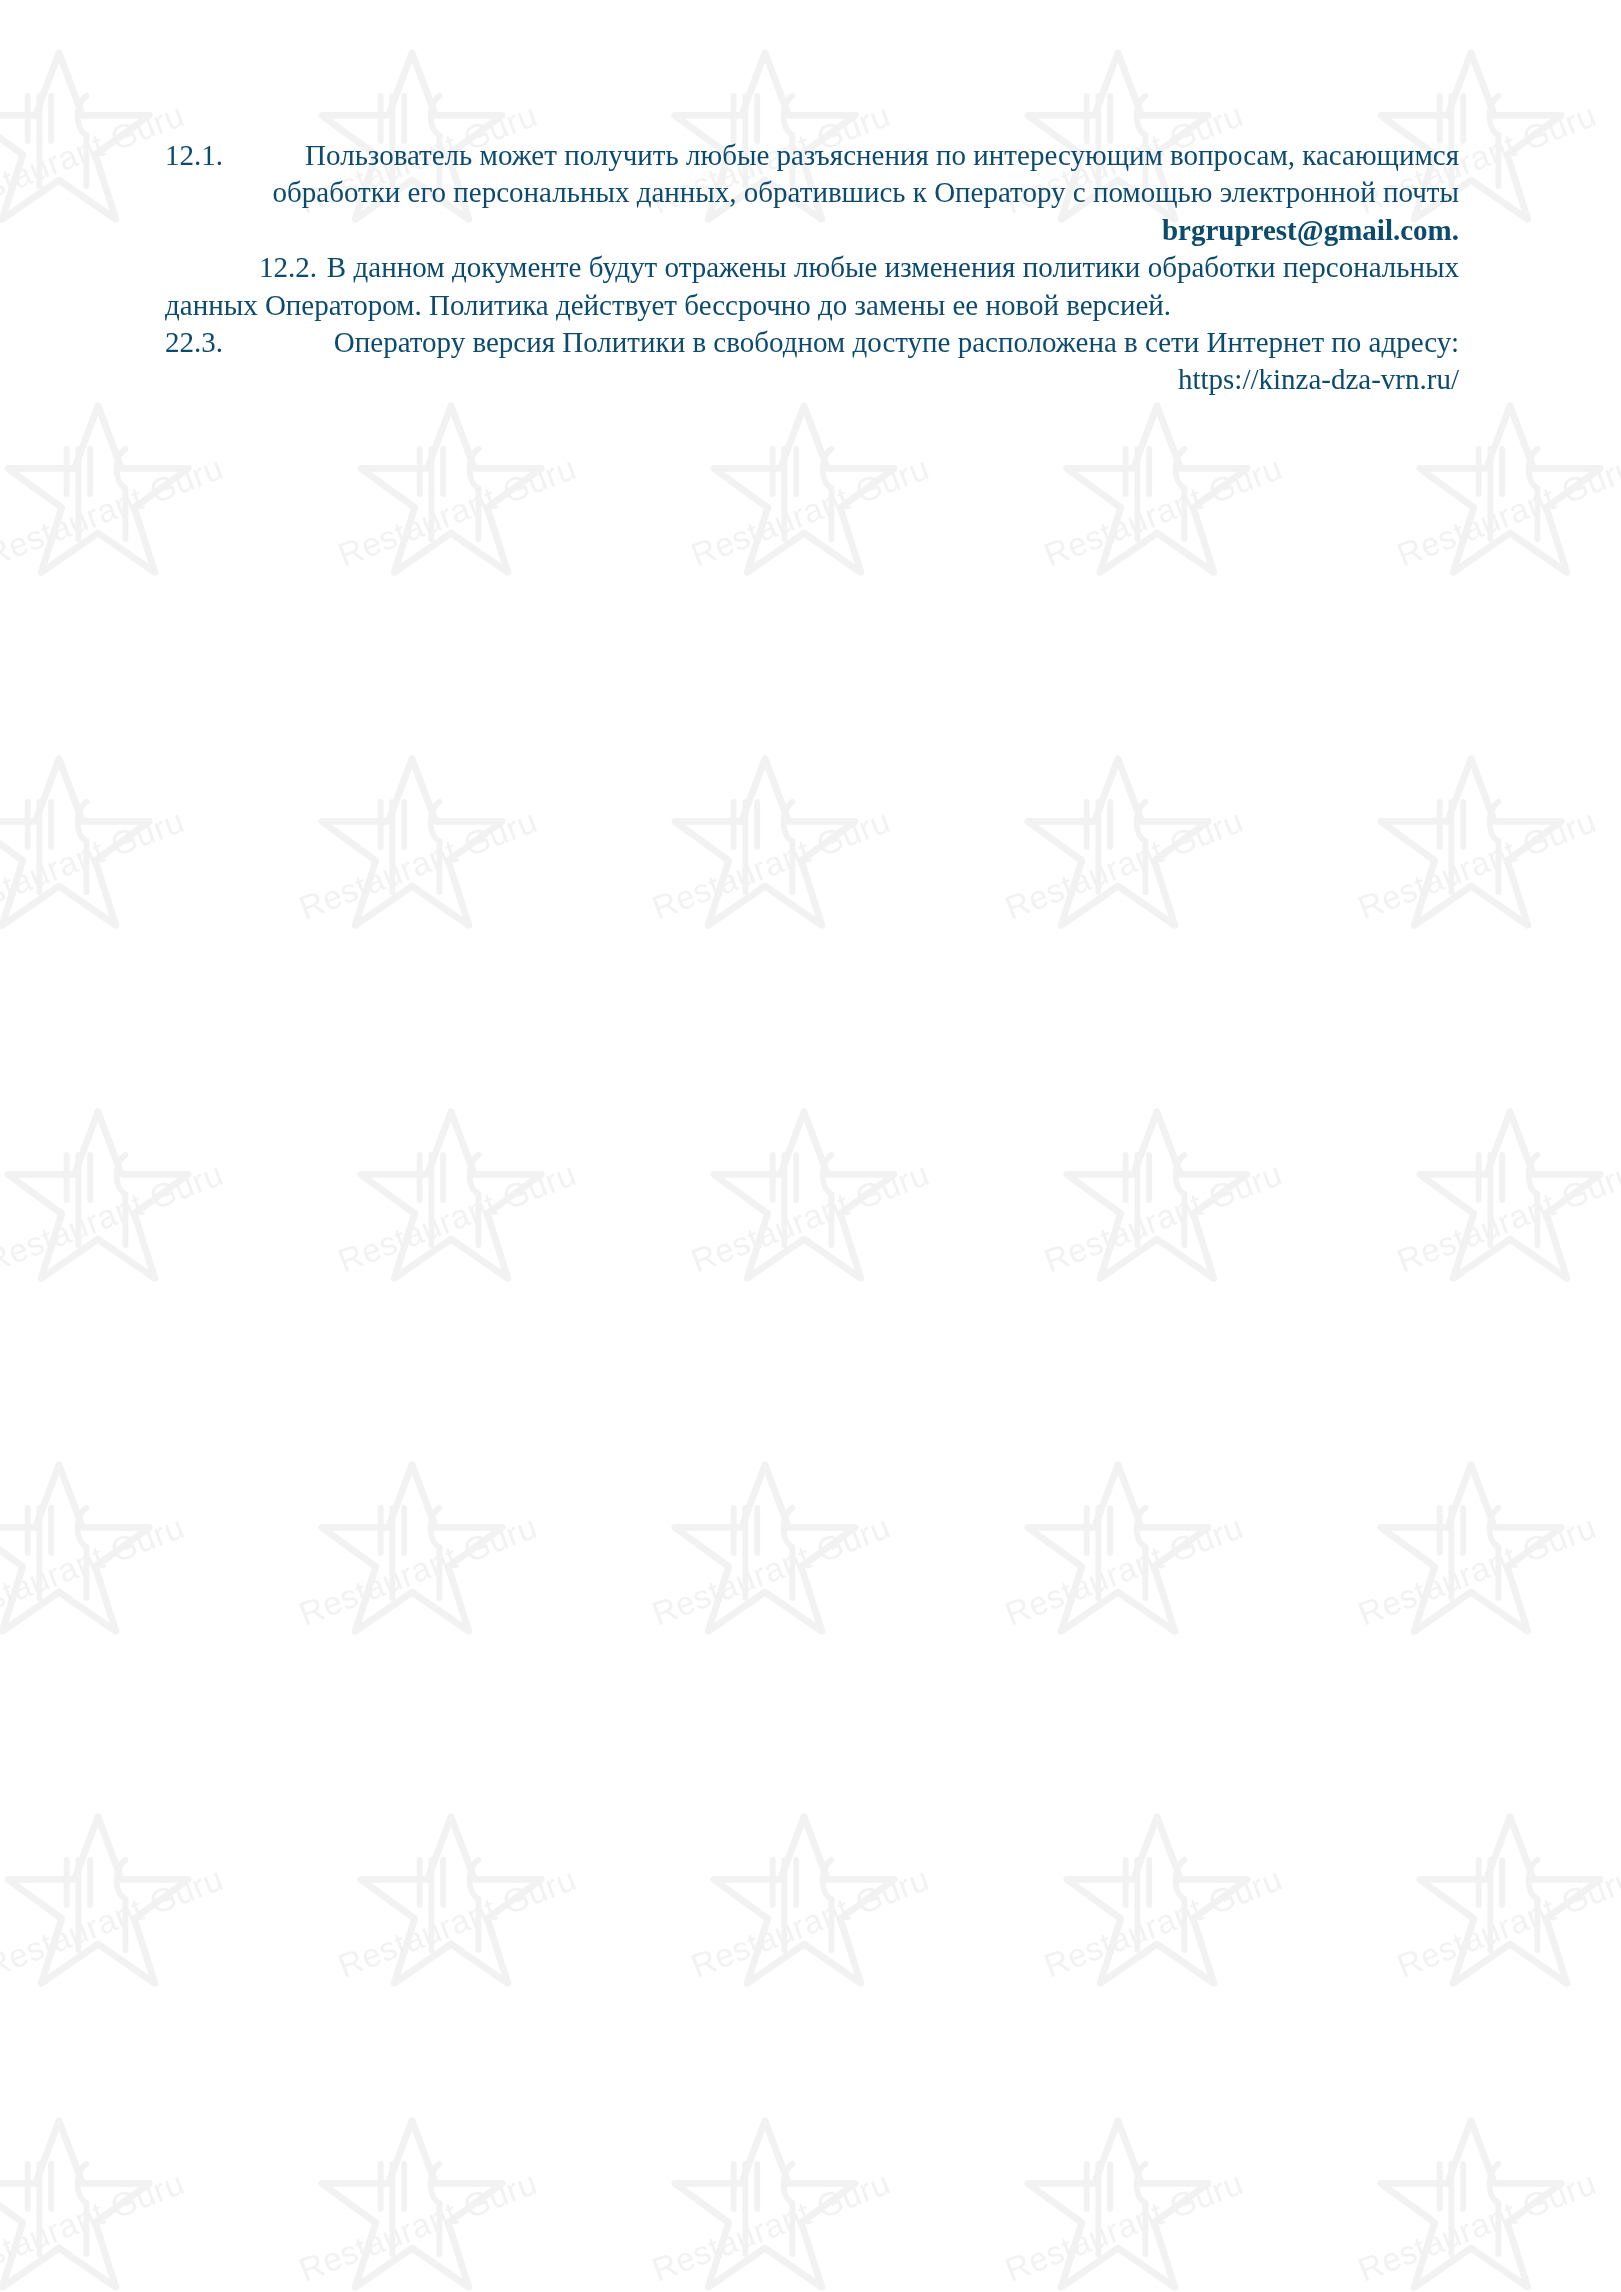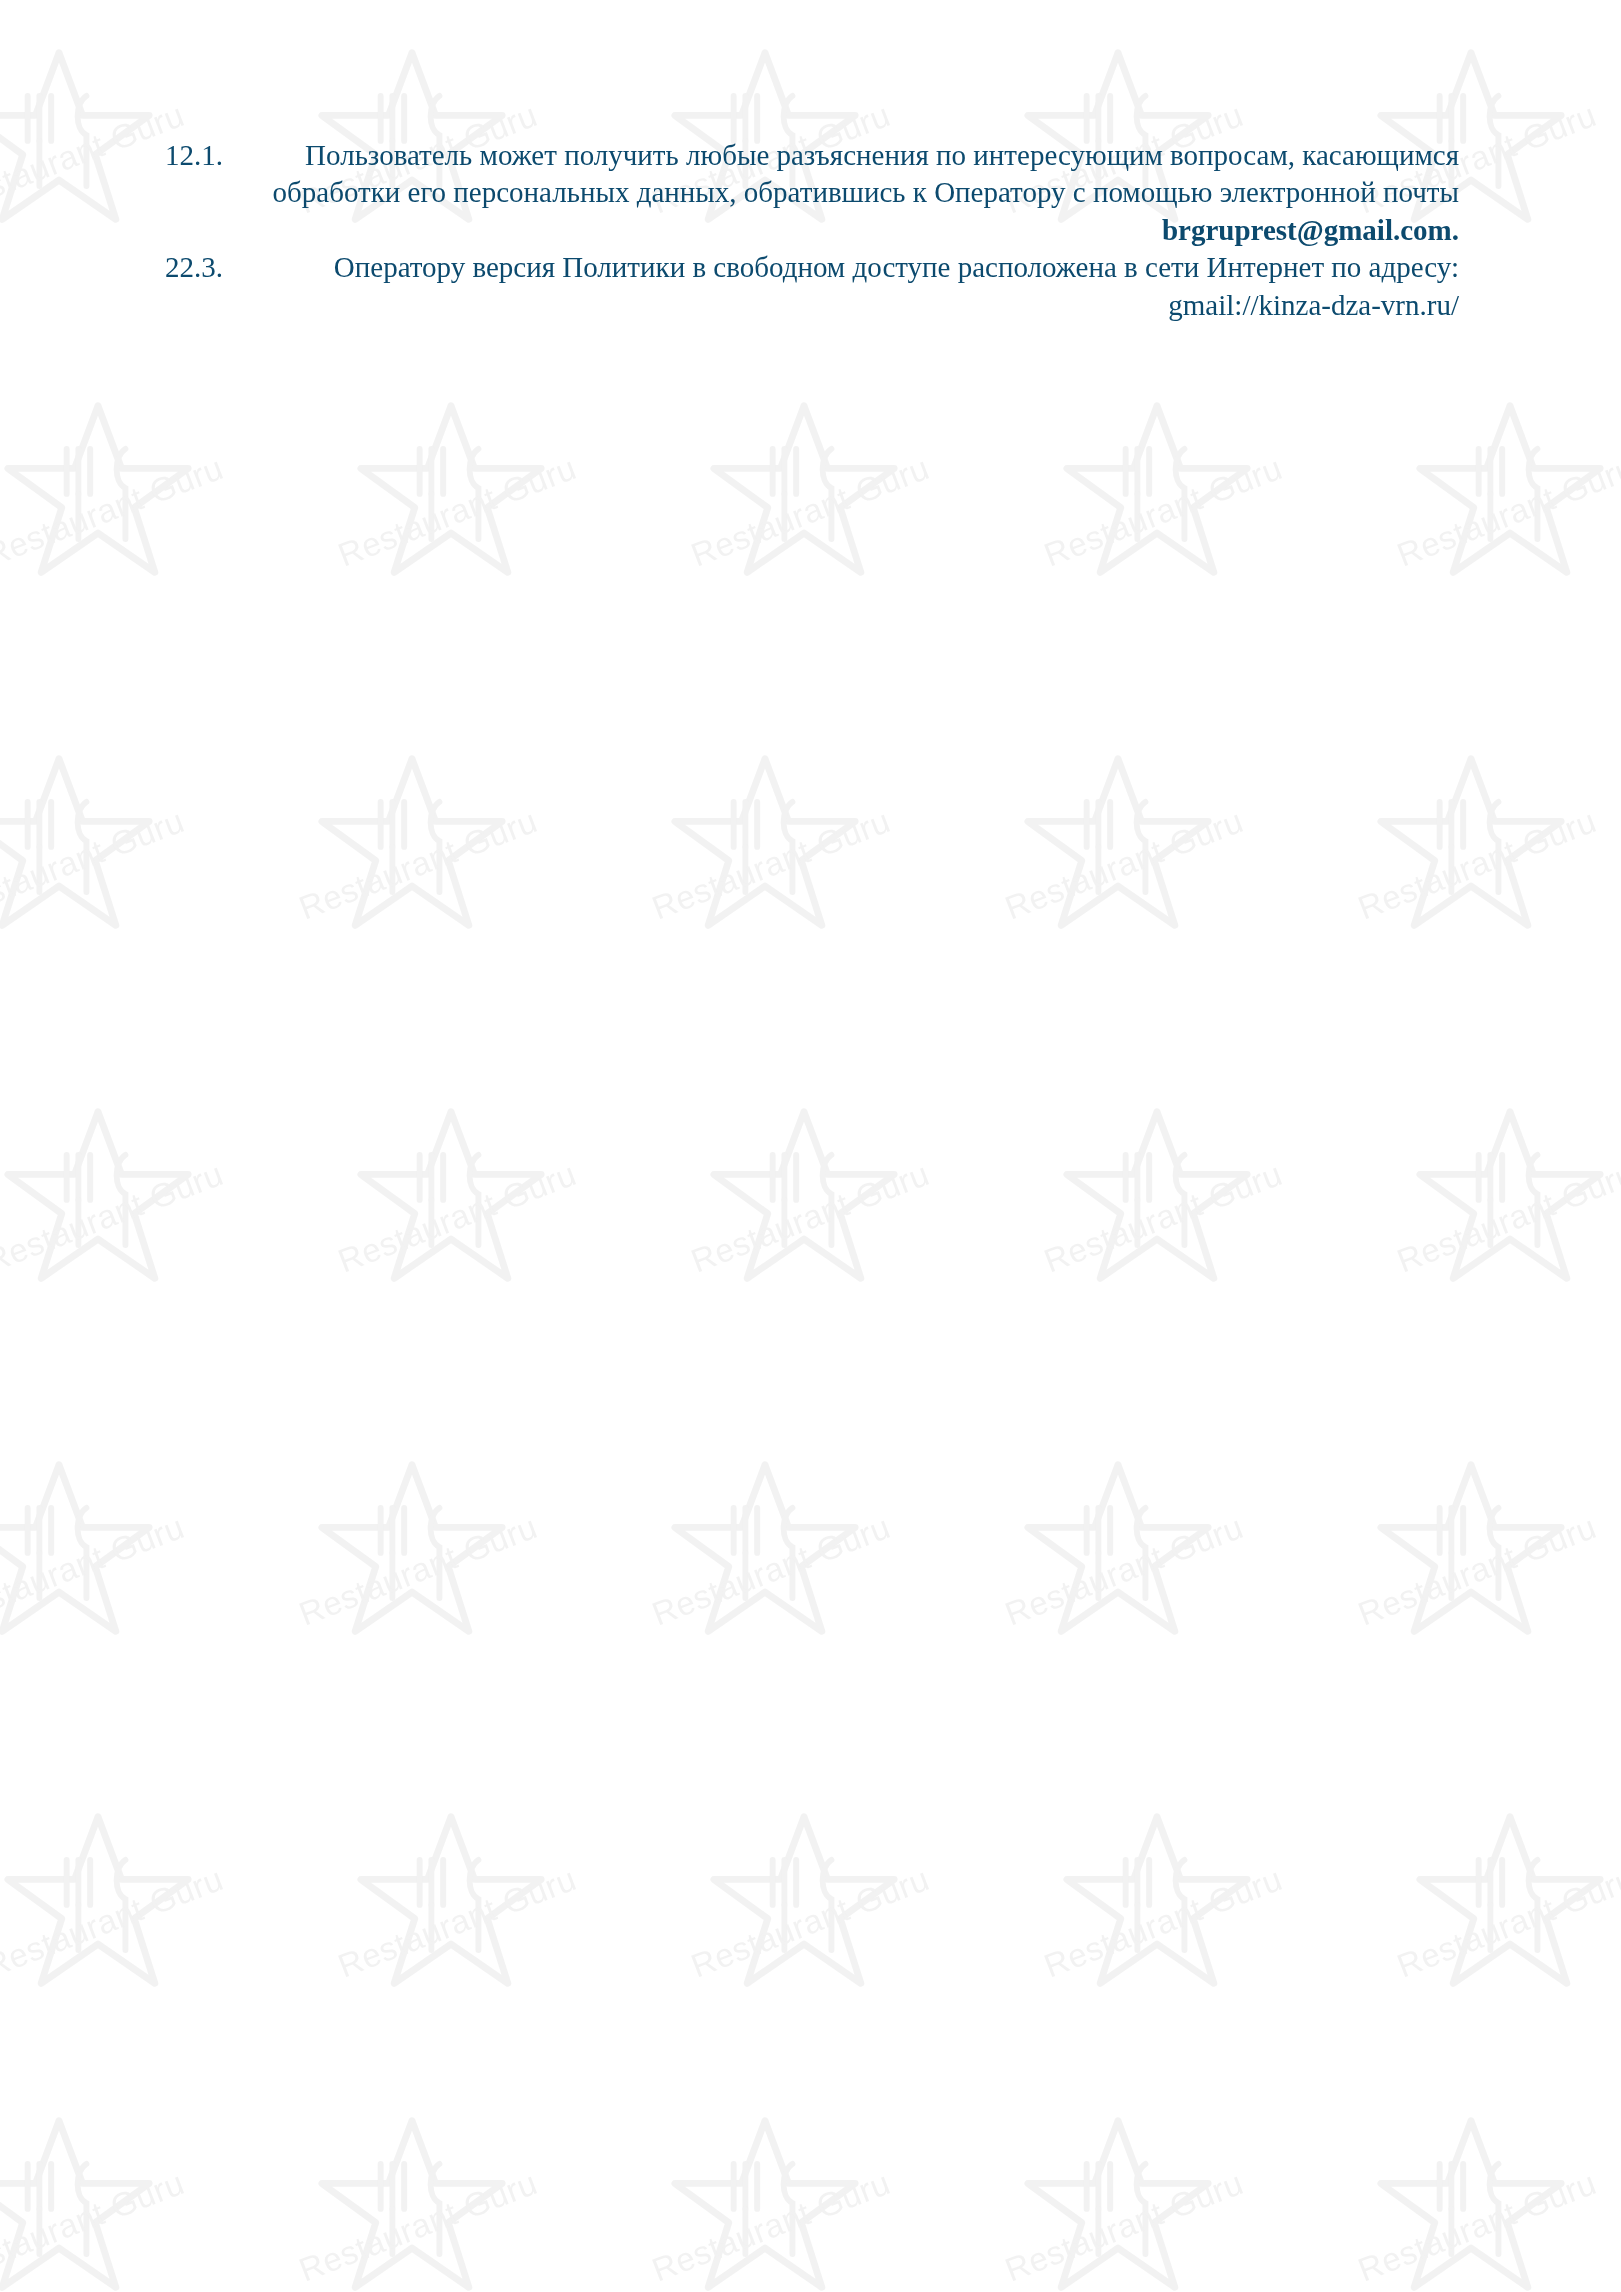--- a/index.html
+++ b/index.html
@@ -469,23 +469,28 @@
 
   <div class="content">
 
     <div class="numbered-item">
       <div class="num">12.1.</div>
       <div class="body para-left"><span>Пользователь может получить любые разъяснения по интересующим вопросам, касающимся обработки его персональных данных, обратившись к Оператору с помощью электронной почты </span><span class="bold">brgruprest@gmail.com</span><span class="bold">.</span></div>
     </div>
 
     <div class="block-gap"></div>
 
+    <div class="numbered-item">
+      <div class="body">
+        <p class="indent-para"><span class="lead">12.2.</span><span>В данном документе будут отражены любые изменения политики обработки персональных данных Оператором. Политика действует бессрочно до замены ее новой версией.</span></p>
+      </div>
+    </div>
 
     <div class="block-gap"></div>
 
     <div class="numbered-item">
       <div class="num">22.3.</div>
-      <div class="body para-left"><span>Оператору версия Политики в свободном доступе расположена в сети Интернет по адресу: </span><span>gmail://kinza-dza-vrn.ru/</span></div>
+      <div class="body para-left"><span>Оператору версия Политики в свободном доступе расположена в сети Интернет по адресу: </span><span>https://kinza-dza-vrn.ru/</span></div>
     </div>
 
   </div>
 </div>
 
 
 </body></html>

